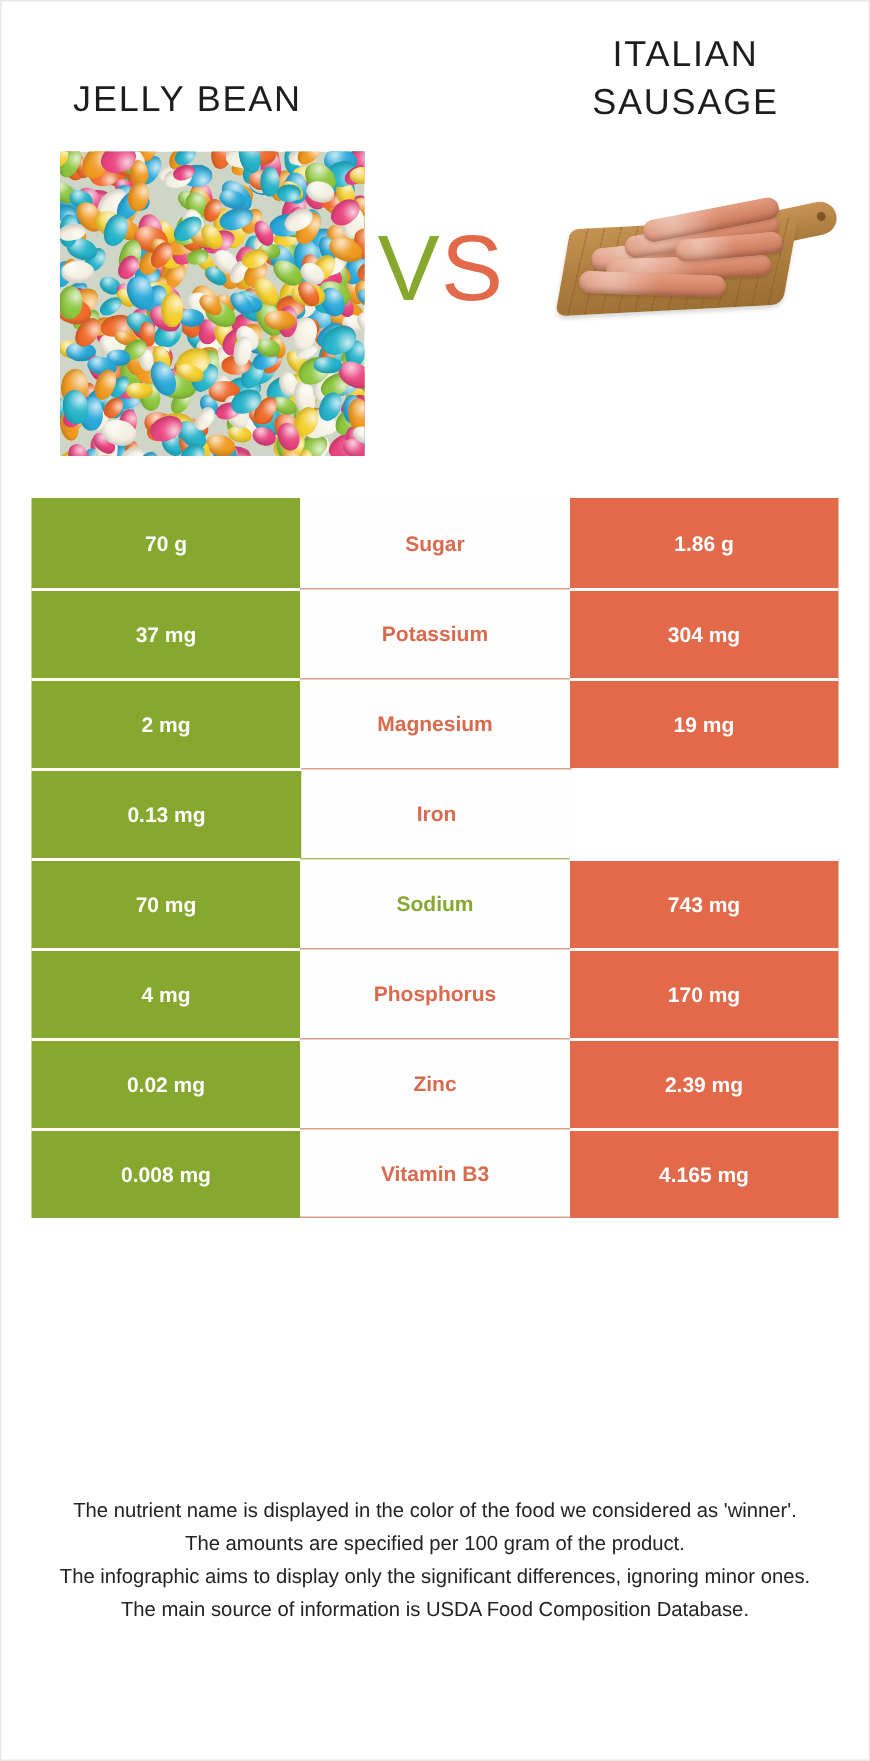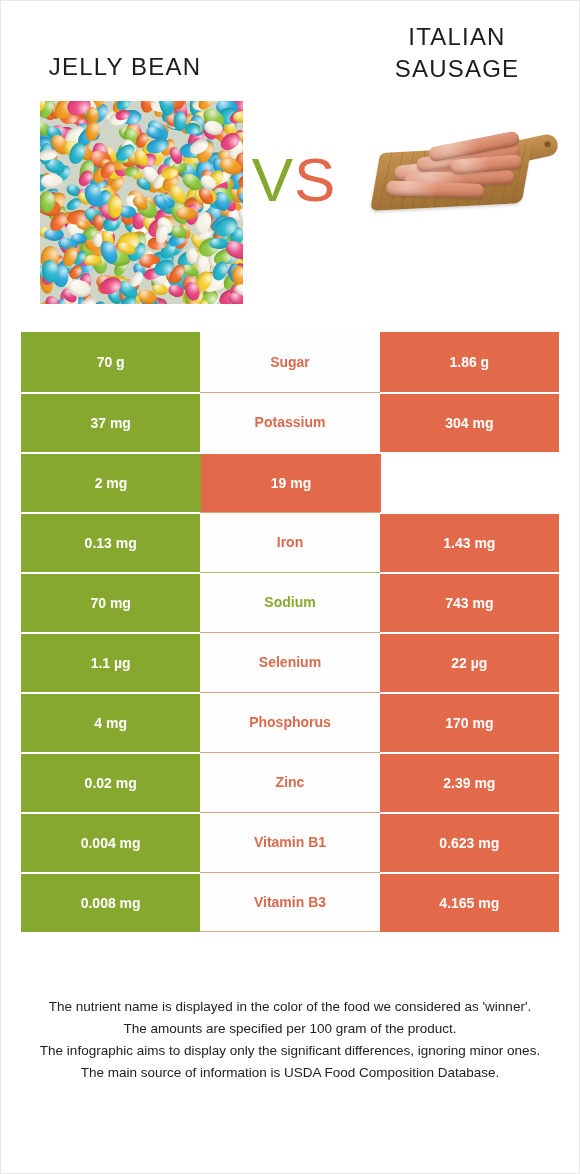--- a/index.html
+++ b/index.html
@@ -715,51 +715,41 @@
       <div class="cell cell-mid win-orange">Sugar</div>
       <div class="cell cell-right">1.86 g</div>
     </div>
     <div class="row">
       <div class="cell cell-left">37 mg</div>
       <div class="cell cell-mid win-orange">Potassium</div>
       <div class="cell cell-right">304 mg</div>
     </div>
     <div class="row">
       <div class="cell cell-left">2 mg</div>
+      <div class="cell cell-mid win-orange">Magnesium</div>
       <div class="cell cell-right">19 mg</div>
     </div>
     <div class="row">
       <div class="cell cell-left">0.13 mg</div>
       <div class="cell cell-mid win-orange">Iron</div>
-      <div class="cell cell-right">1.43 mg</div>
     </div>
     <div class="row">
       <div class="cell cell-left">70 mg</div>
       <div class="cell cell-mid win-green">Sodium</div>
       <div class="cell cell-right">743 mg</div>
     </div>
     <div class="row">
-      <div class="cell cell-left">1.1 µg</div>
-      <div class="cell cell-mid win-orange">Selenium</div>
-      <div class="cell cell-right">22 µg</div>
-    </div>
-    <div class="row">
       <div class="cell cell-left">4 mg</div>
       <div class="cell cell-mid win-orange">Phosphorus</div>
       <div class="cell cell-right">170 mg</div>
     </div>
     <div class="row">
       <div class="cell cell-left">0.02 mg</div>
       <div class="cell cell-mid win-orange">Zinc</div>
       <div class="cell cell-right">2.39 mg</div>
-    </div>
-    <div class="row">
-      <div class="cell cell-left">0.004 mg</div>
-      <div class="cell cell-mid win-orange">Vitamin B1</div>
-      <div class="cell cell-right">0.623 mg</div>
     </div>
     <div class="row">
       <div class="cell cell-left">0.008 mg</div>
       <div class="cell cell-mid win-orange">Vitamin B3</div>
       <div class="cell cell-right">4.165 mg</div>
     </div>
   </div>
 
 <div class="footer">
   <div>The nutrient name is displayed in the color of the food we considered as 'winner'.</div>

